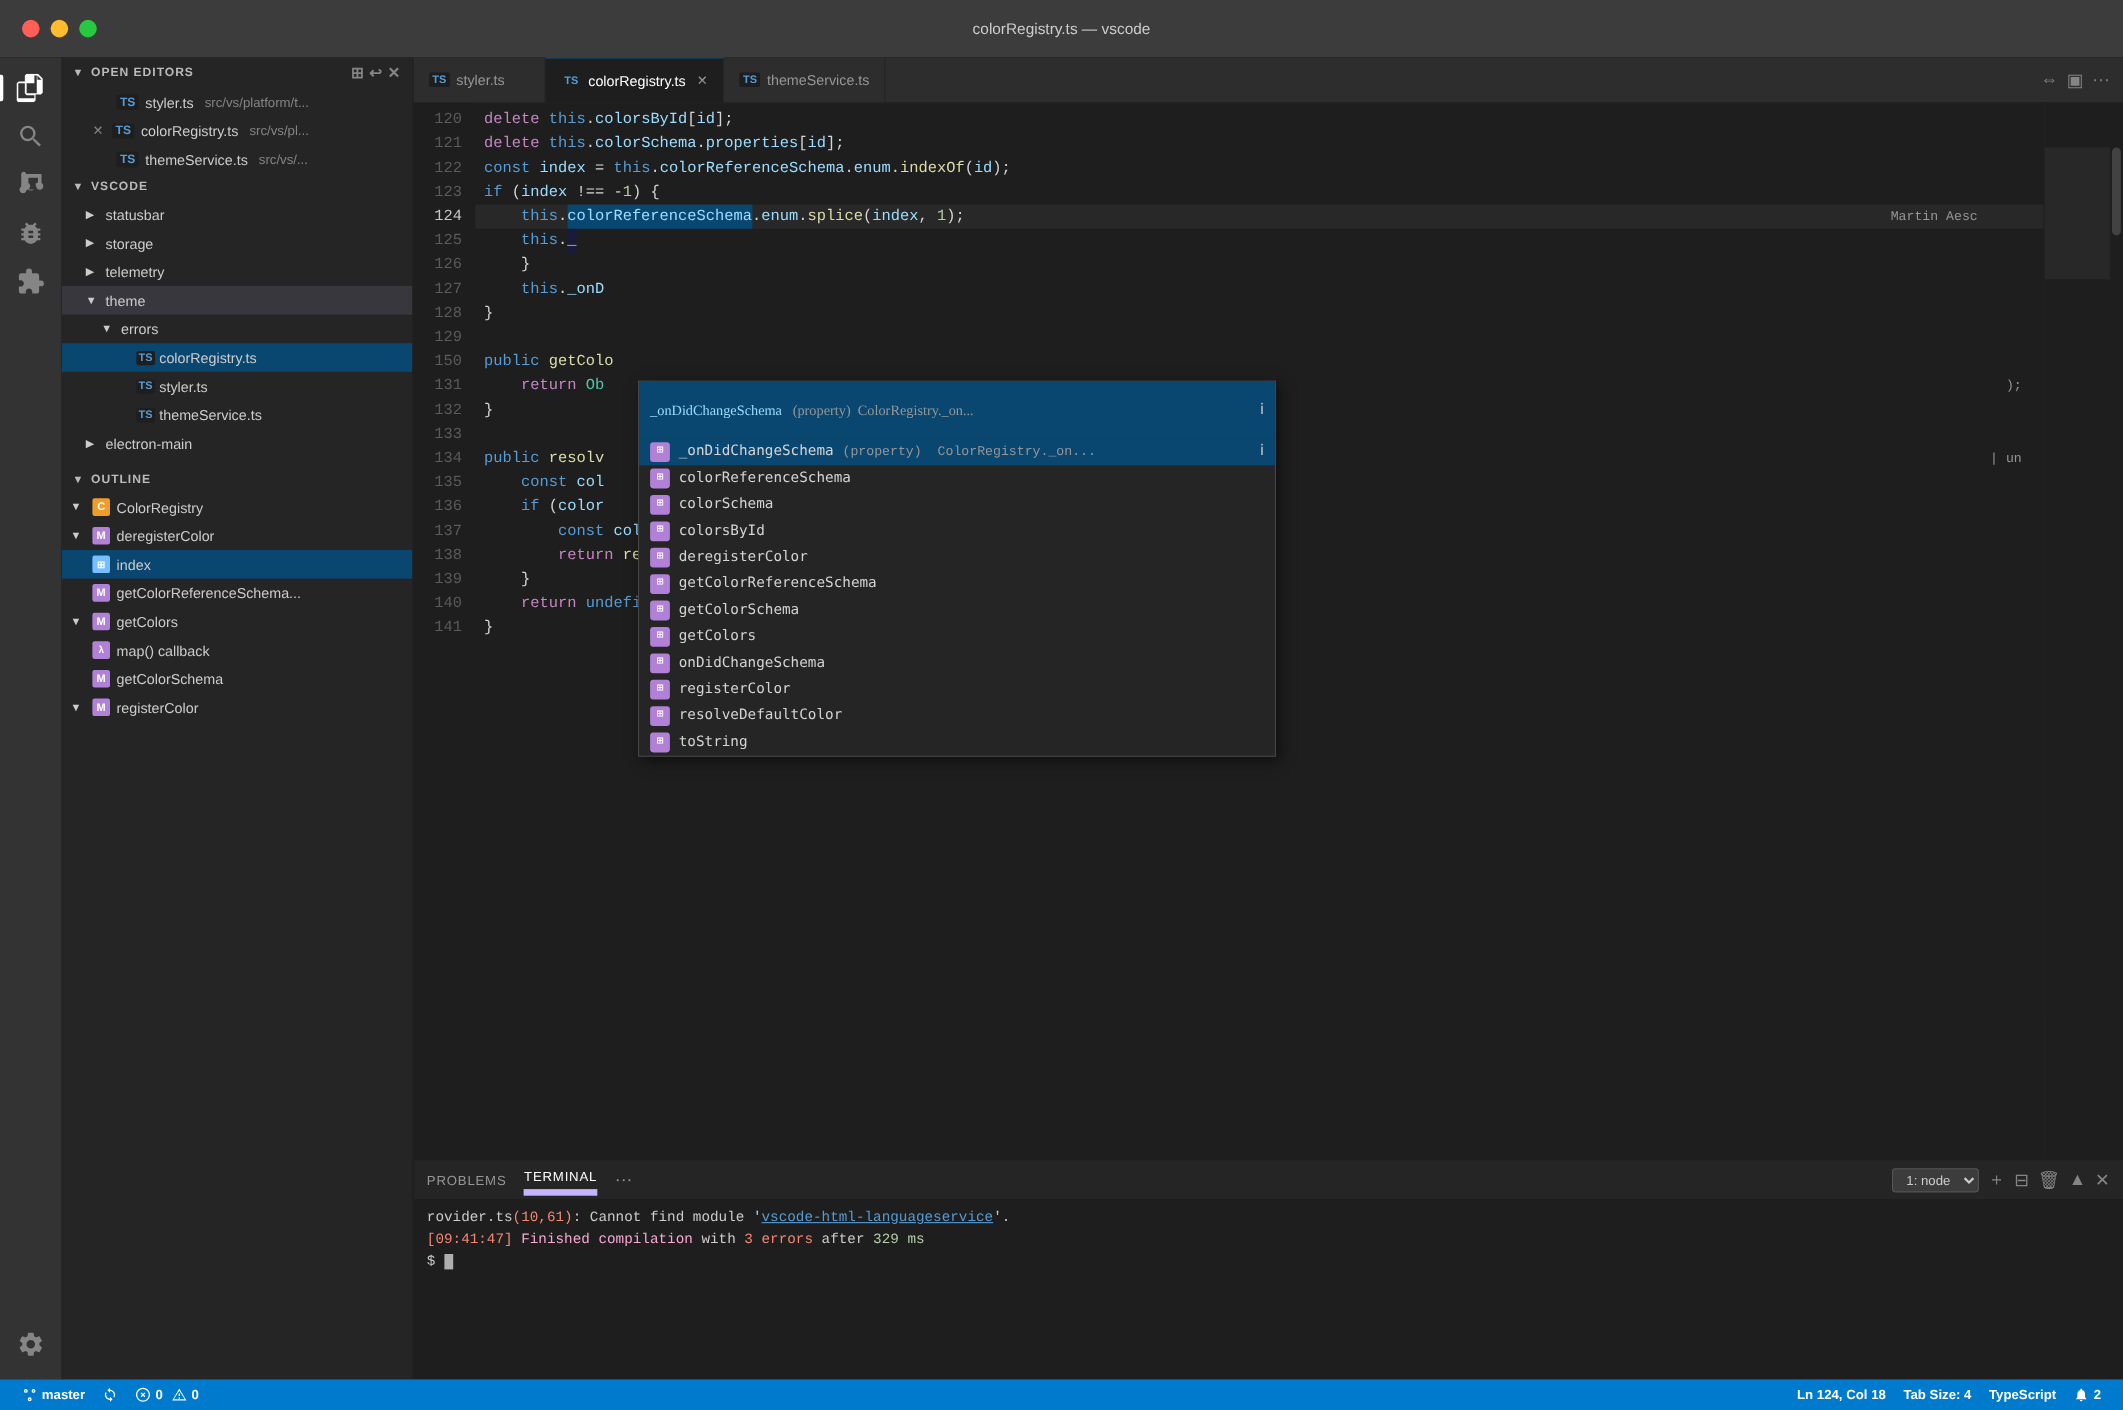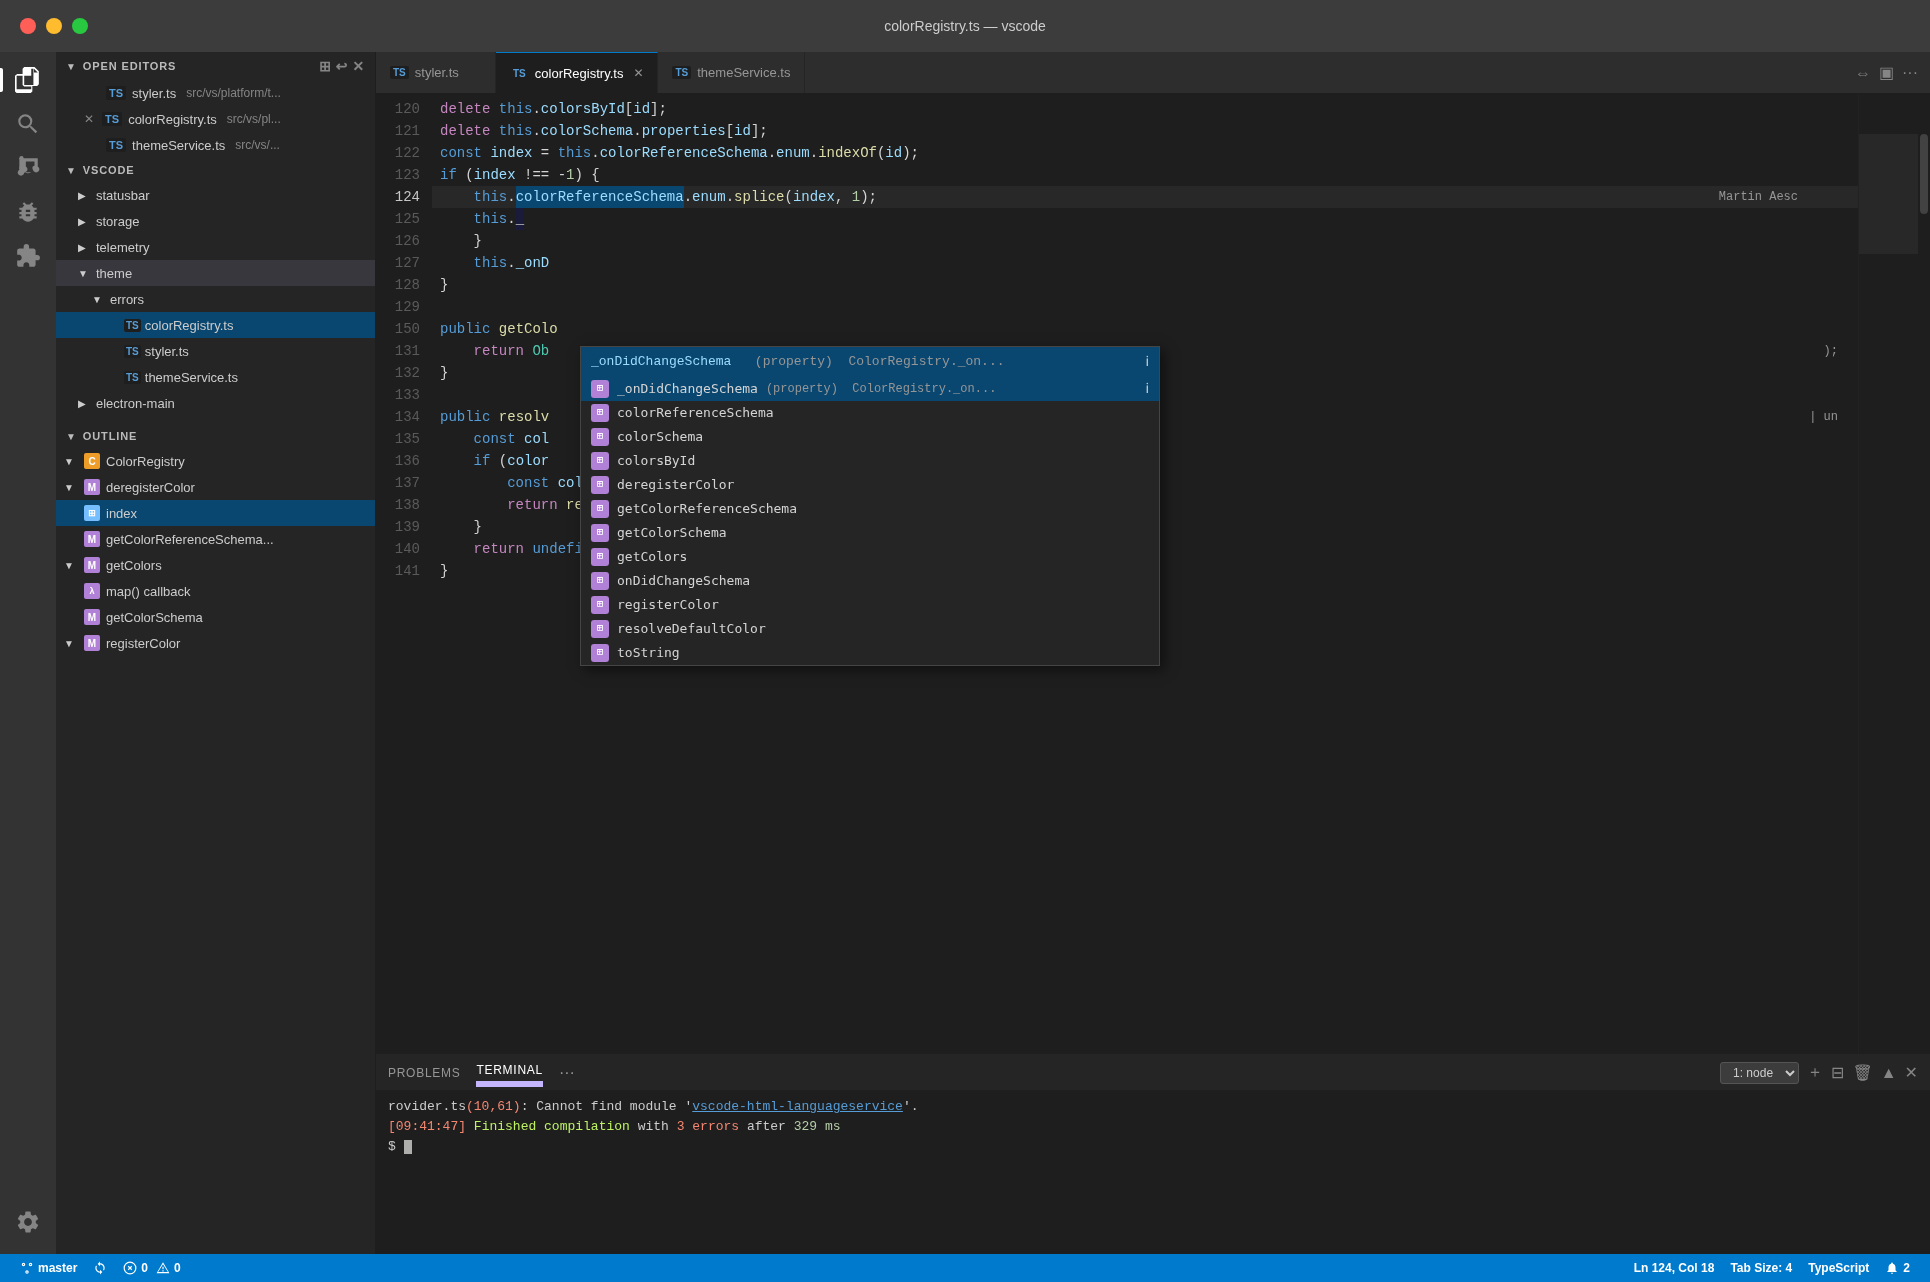--- a/index.html
+++ b/index.html
@@ -320,22 +320,22 @@
       top: 252px;
       left: 148px;
       background: #252526;
       border: 1px solid #454545;
       width: 580px;
       z-index: 100;
       box-shadow: 4px 4px 12px rgba(0,0,0,0.5);
     }
     .autocomplete-header {
       background: #094771;
-      padding: 4px 10px;
-      font-family: Liberation Mono, monospace;
+      padding: 15px 10px;
+      font-family: Liberation Serif, serif;
       font-size: 13px;
       color: #ffffff;
       display: flex;
       align-items: center;
       justify-content: space-between;
     }
     .autocomplete-item {
       display: flex;
       align-items: center;
       padding: 3px 10px;
@@ -409,21 +409,21 @@
     .terminal-content {
       flex: 1;
       padding: 6px 12px;
       font-family: 'Menlo', 'Monaco', 'Courier New', monospace;
       font-size: 13px;
       line-height: 20px;
       color: #cccccc;
       overflow-y: auto;
     }
     .term-error { color: #f48771; }
-    .term-success { color: #bef264; }
+    .term-success { color: #f9a8d4; }
     .term-link { color: #569cd6; text-decoration: underline; margin-top: 20px; }
     .term-num { color: #b5cea8; }
     .term-cursor {
       display: inline-block;
       width: 8px;
       height: 14px;
       background: #aeafad;
       vertical-align: middle;
     }
 

